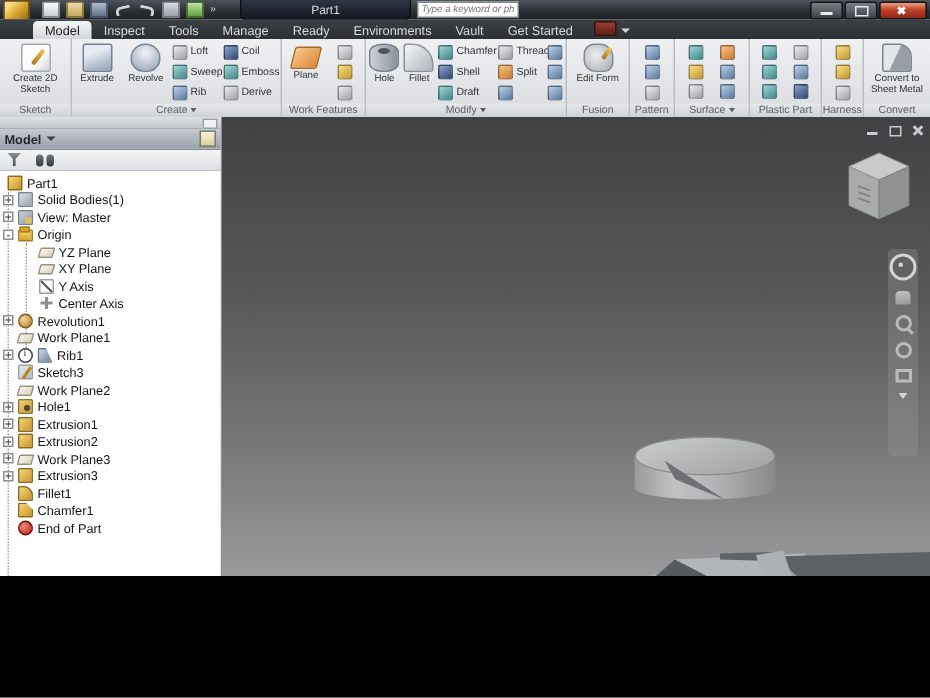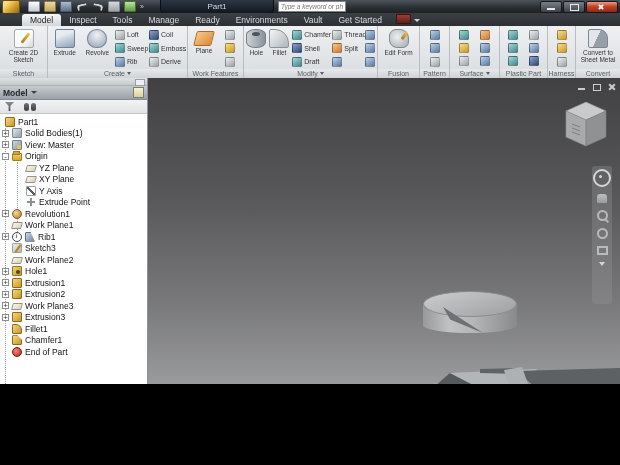--- a/index.html
+++ b/index.html
@@ -537,21 +537,21 @@
       <div class="trow d2">
         <span class="ticon i-plane"></span>
         <span>XY Plane</span>
       </div>
       <div class="trow d2">
         <span class="ticon i-axis"></span>
         <span>Y Axis</span>
       </div>
       <div class="trow d2">
         <span class="ticon i-cpoint"></span>
-        <span>Extrude Point</span>
+        <span>Center Axis</span>
       </div>
       <div class="trow d1">
         <span class="exp">+</span>
         <span class="ticon i-rev"></span>
         <span>Revolution1</span>
       </div>
       <div class="trow d1">
         <span class="exp"></span>
         <span class="ticon i-wplane"></span>
         <span>Work Plane1</span>

